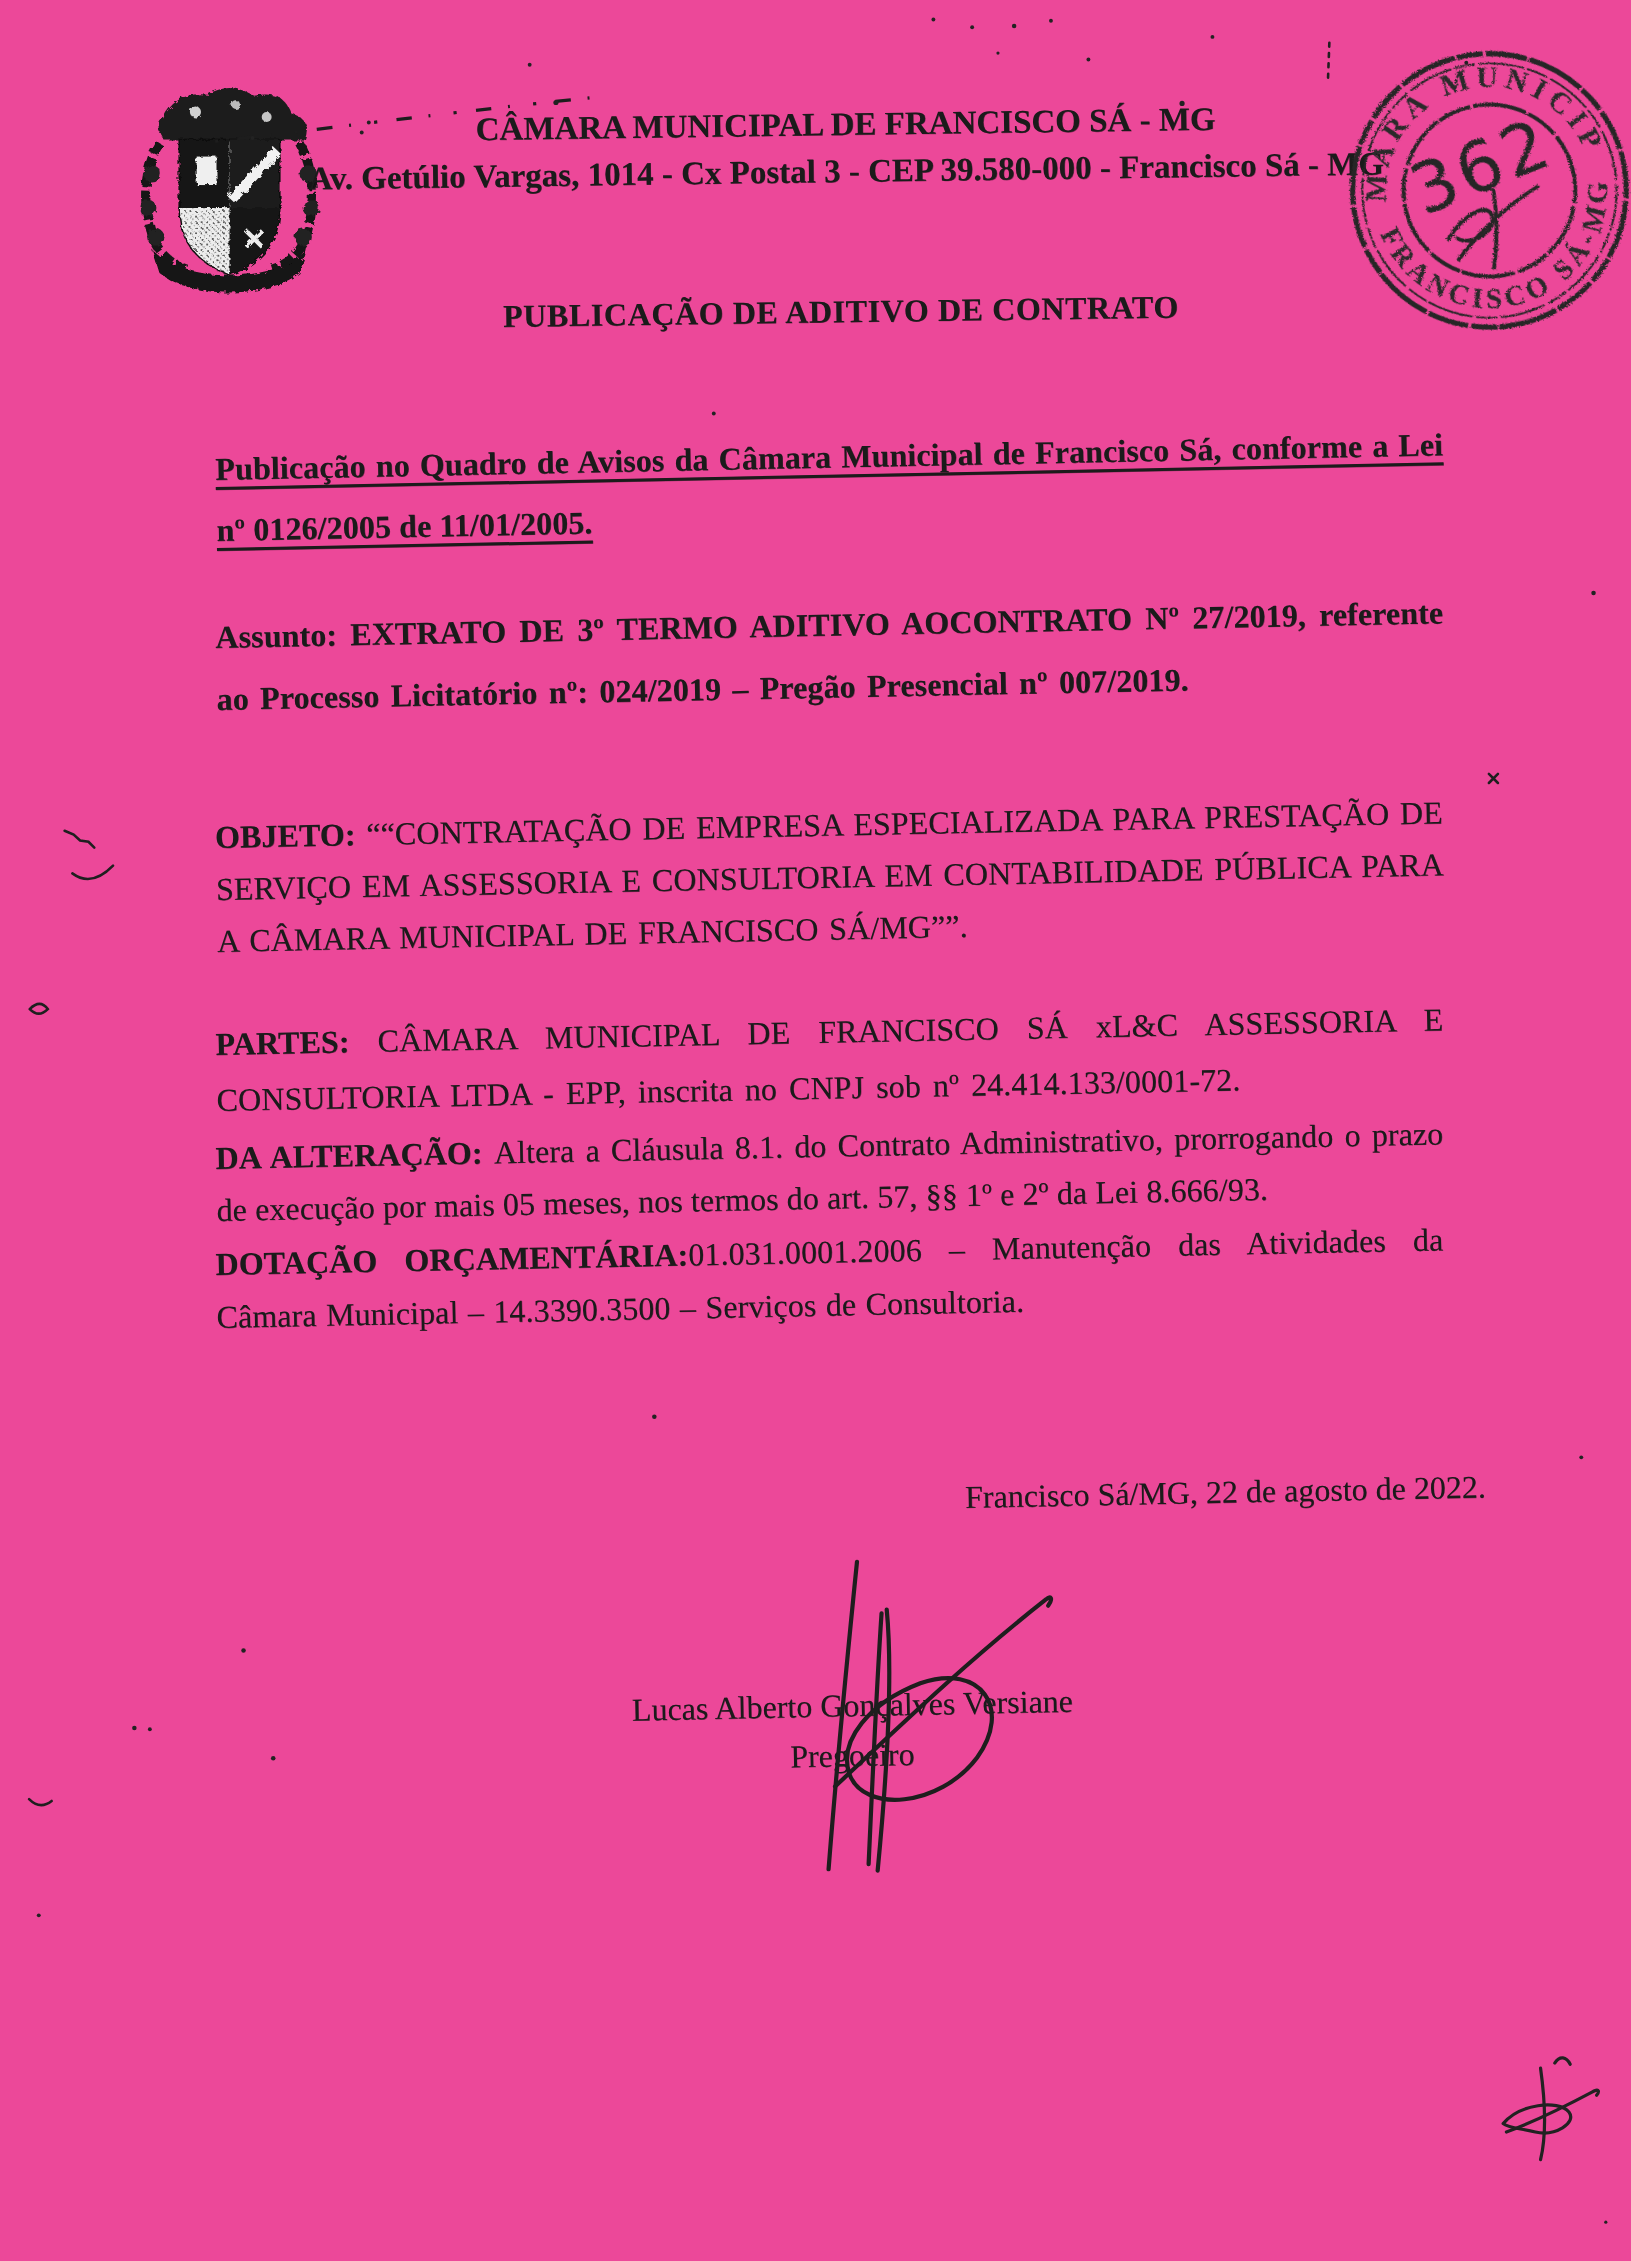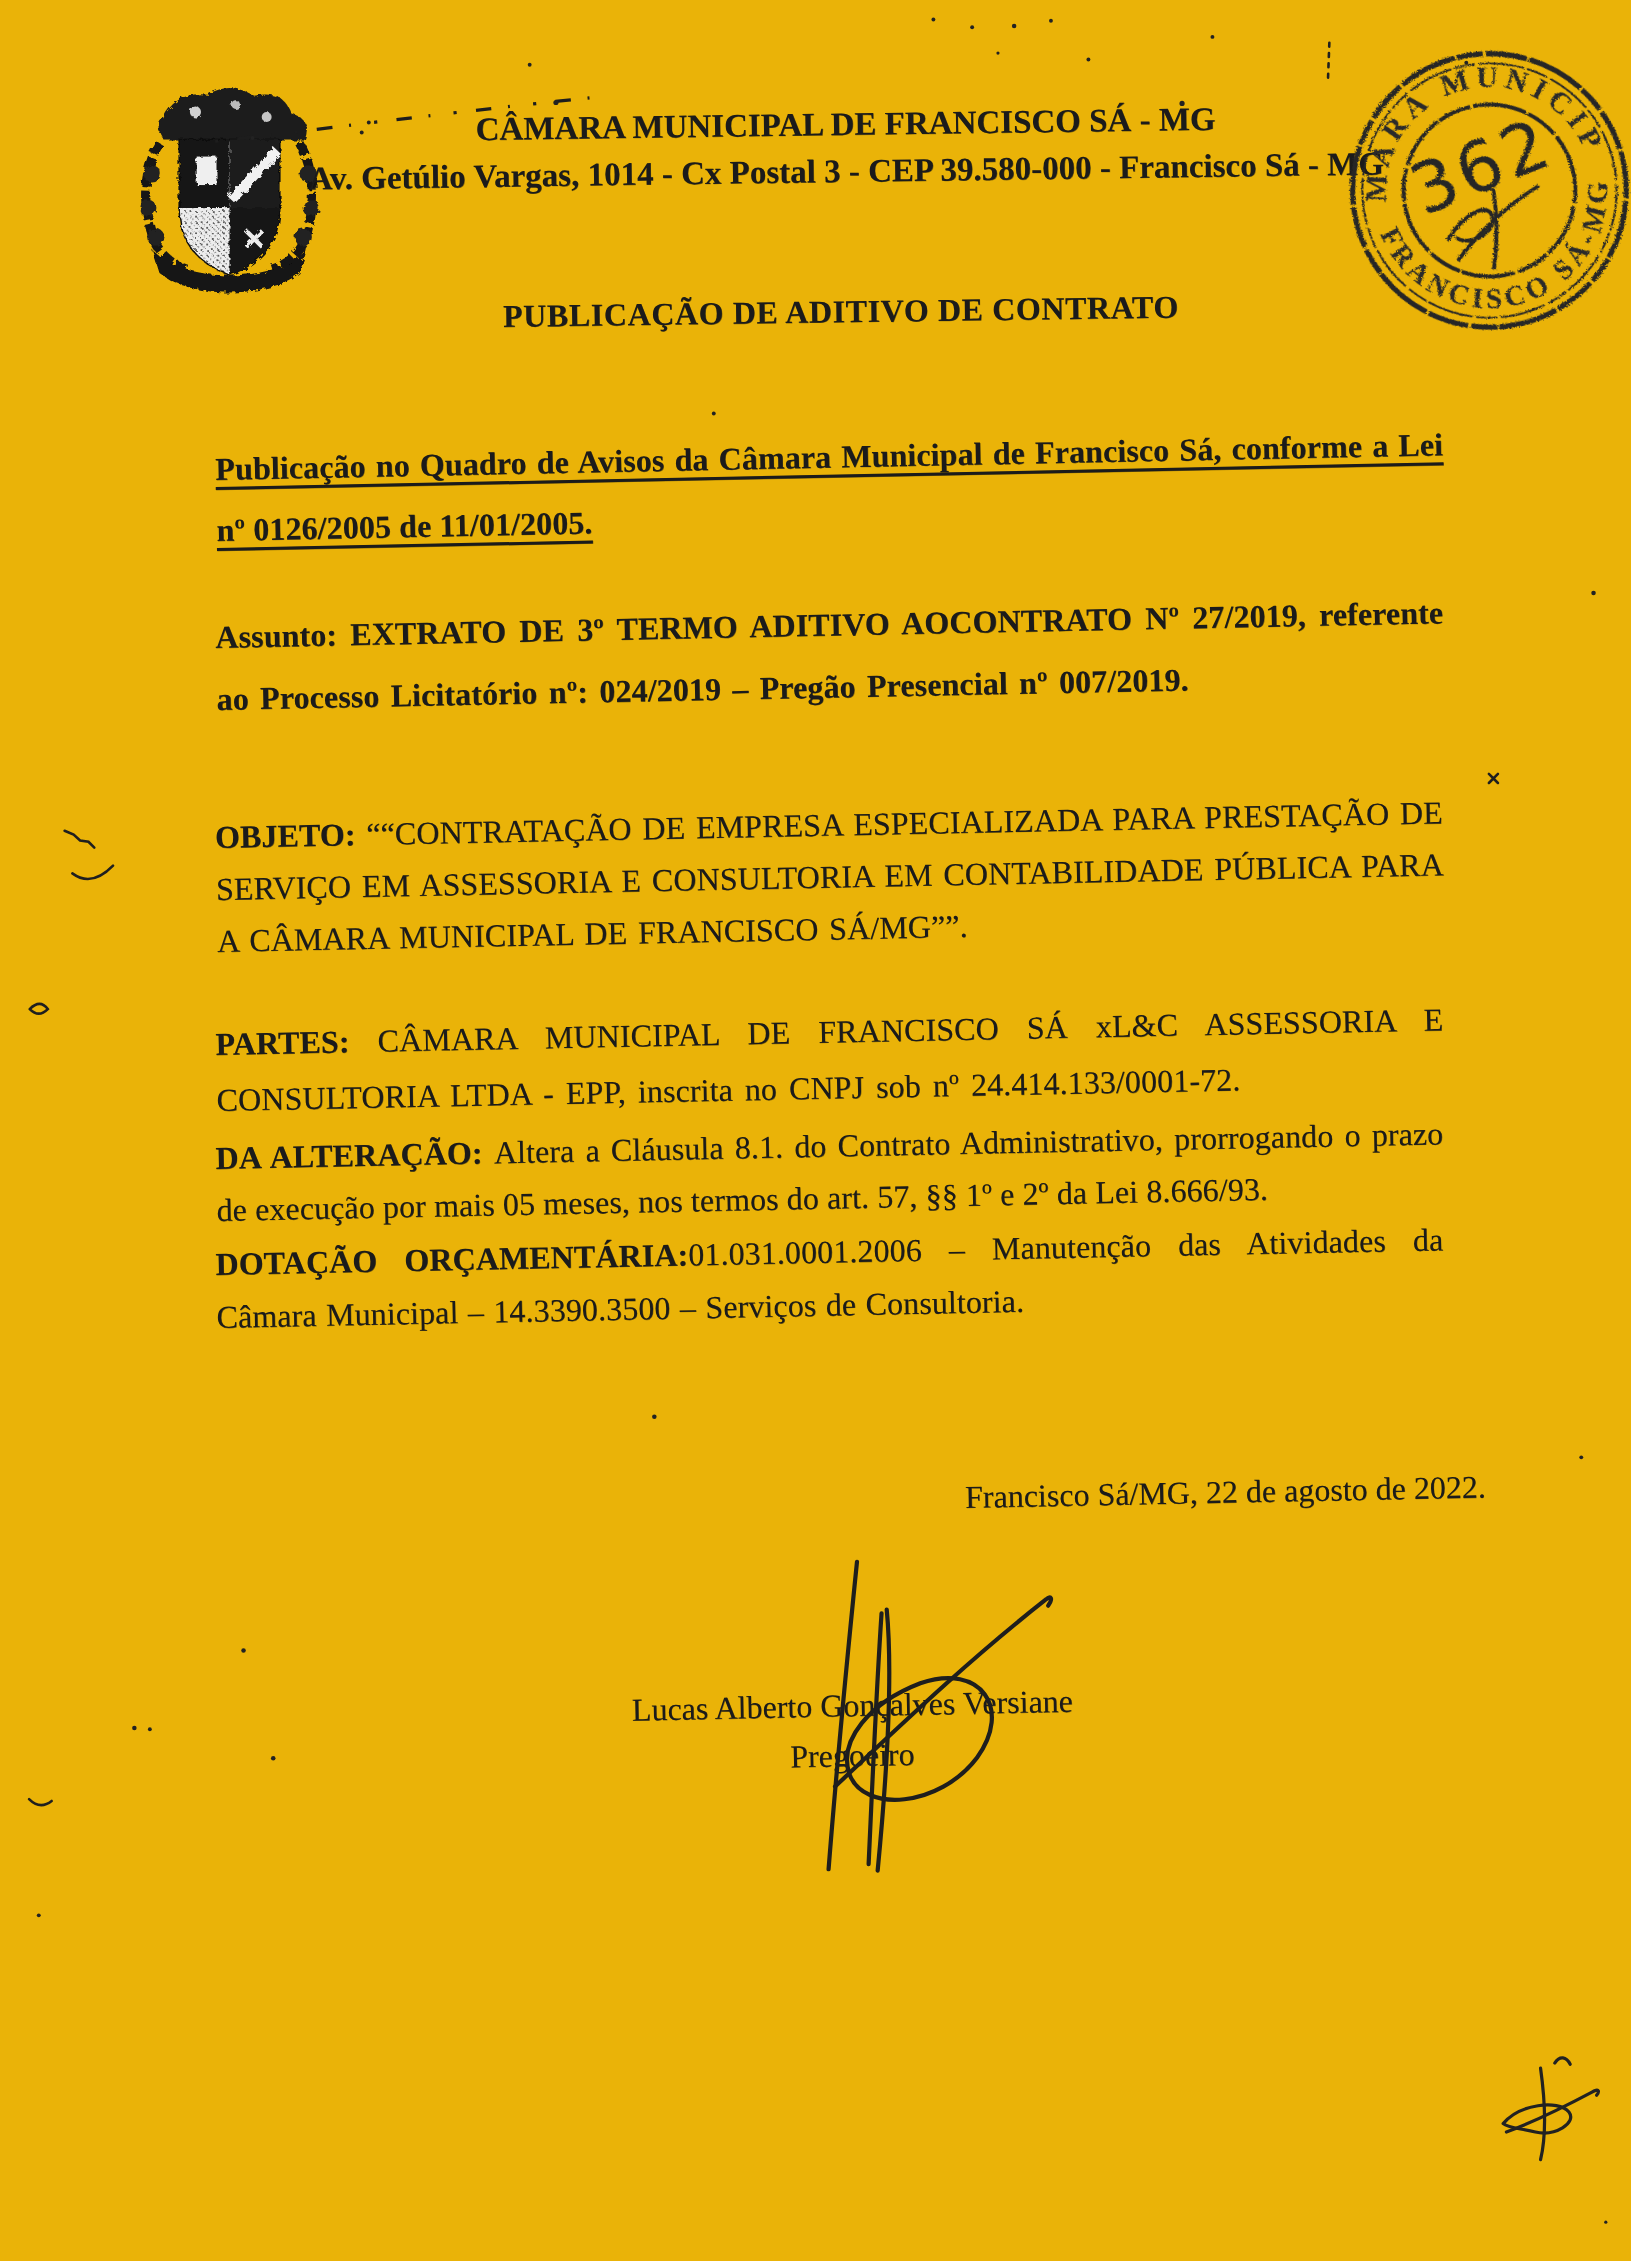--- a/index.html
+++ b/index.html
@@ -1,17 +1,17 @@
 <!DOCTYPE html>
 <html style="font-size:10.3px"><head>
 <meta charset="utf-8">
 <style>
   html,body{margin:0;padding:0;background:#e8e8e8;}
   .page{
-    position:relative;width:1631px;height:2261px;background:#eab308;overflow:hidden;
+    position:relative;width:1631px;height:2261px;background:#ec4899;overflow:hidden;
     font-family:"Liberation Serif","DejaVu Serif",serif;color:#1b1b1b;
   }
   .abs{position:absolute;}
   .r1{transform:rotate(-1.15deg);transform-origin:0 50%;}
   .r0{transform:rotate(-0.8deg);transform-origin:0 50%;}
   .ink{text-shadow:0.4px 0.4px 0.5px rgba(10,10,10,0.45);}
   .para{left:216px;width:1228px;font-size:32px;line-height:1.62;text-align:justify;letter-spacing:0.1px;}
   .plabel{font-weight:bold;}
   #header-text{top:109px;left:271px;width:1150px;text-align:center;font-weight:bold;font-size:33px;line-height:1.42;z-index:1;}
   #doc-title{top:302px;left:216px;width:1250px;text-align:center;font-size:32px;font-weight:bold;letter-spacing:0.6px;}

